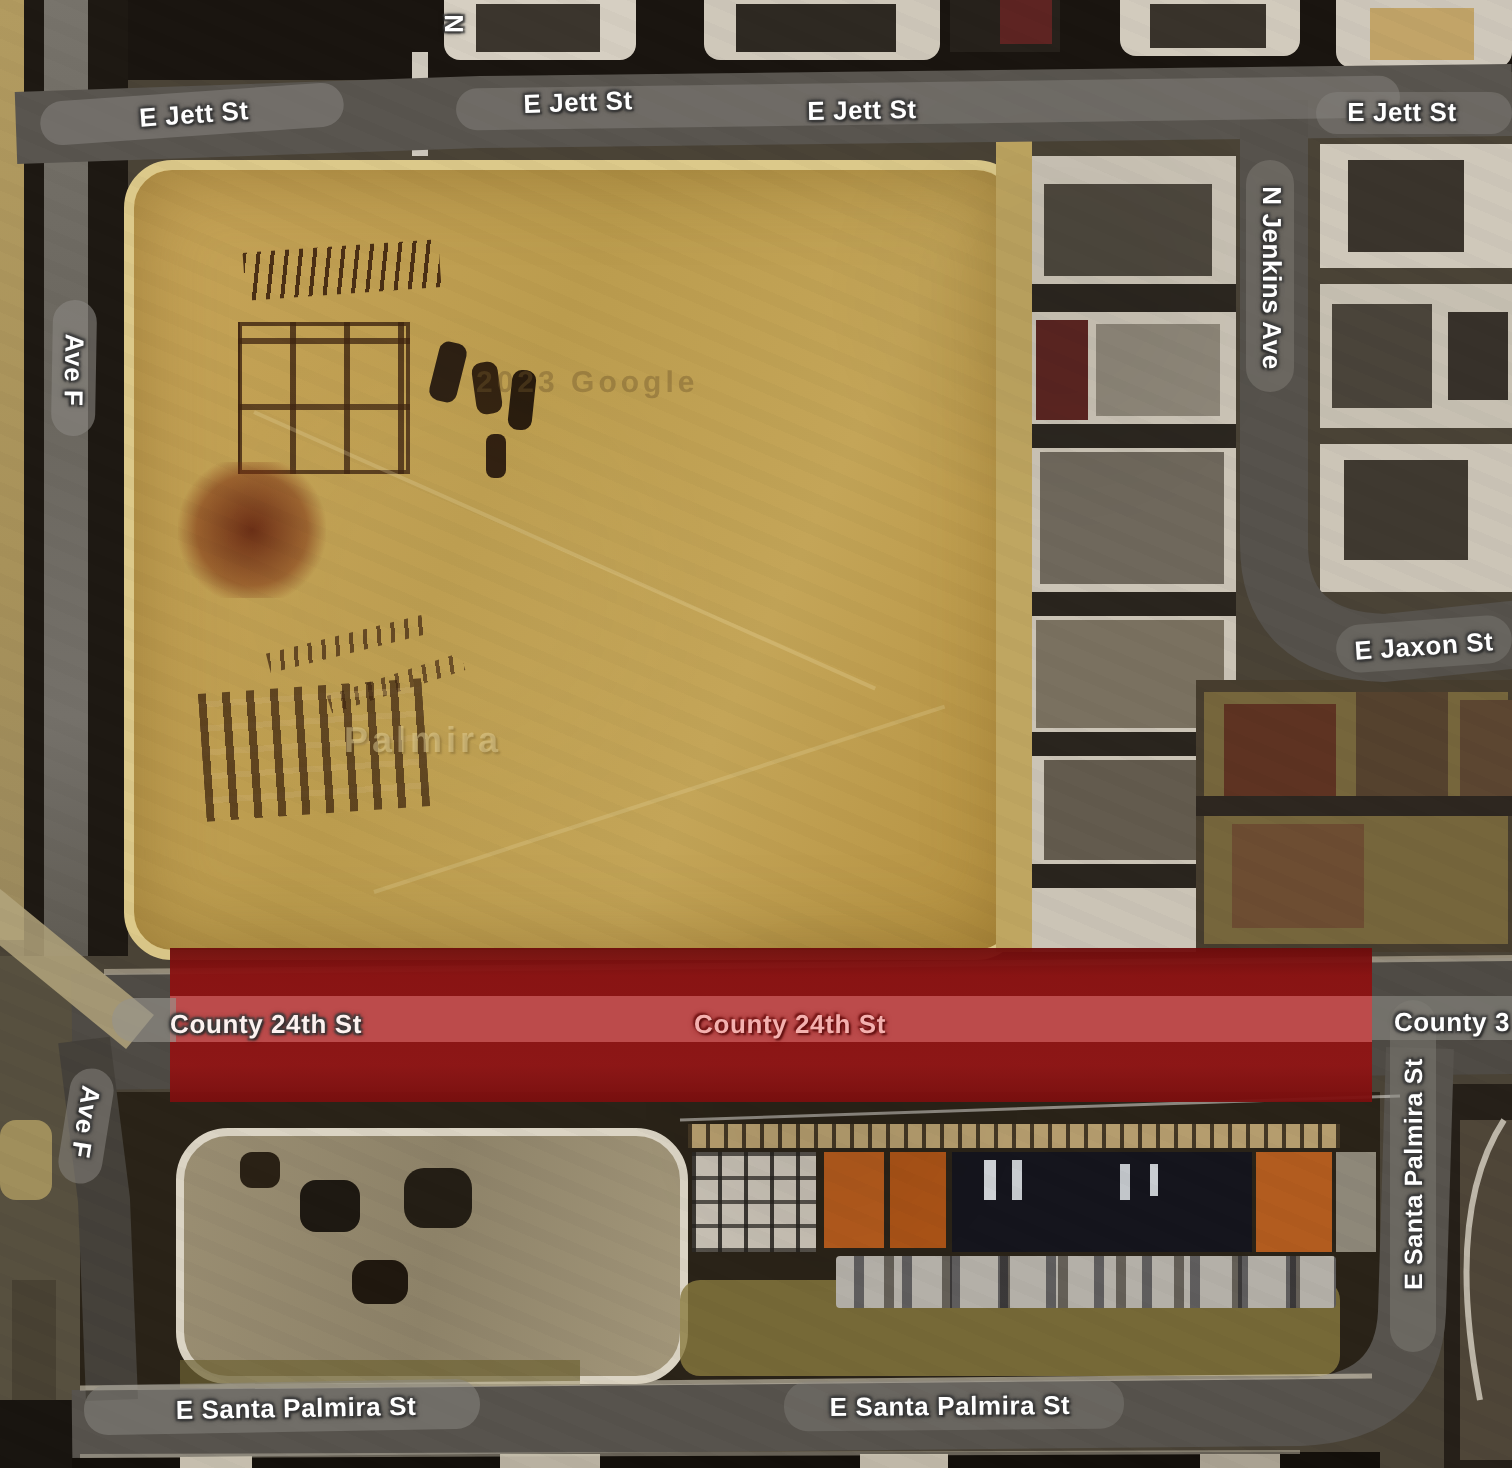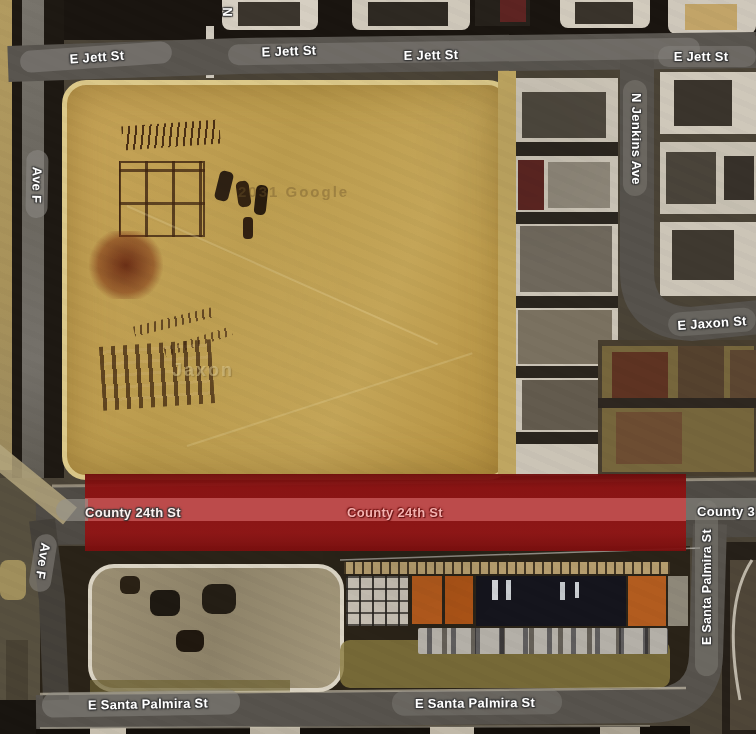--- a/index.html
+++ b/index.html
@@ -80,22 +80,22 @@
     <div class="blk" style="left:188px;top:100px;width:12px;height:30px;background:#271a0c;border-radius:5px;transform:rotate(6deg);"></div>
     <div class="blk" style="left:176px;top:132px;width:10px;height:22px;background:#2e1d0e;border-radius:4px;"></div>
     <div class="blk" style="left:22px;top:146px;width:74px;height:68px;background:radial-gradient(circle,rgba(92,26,10,.85),rgba(122,46,16,.55) 55%,transparent 75%);"></div>
     <div class="blk hatch" style="left:66px;top:232px;width:80px;height:10px;transform:rotate(-14deg);opacity:.8;"></div>
     <div class="blk hatch" style="left:96px;top:252px;width:70px;height:9px;transform:rotate(-18deg);opacity:.75;"></div>
     <div class="blk stacks" style="left:34px;top:258px;width:112px;height:64px;transform:rotate(-4deg);"></div>
     <div class="blk" style="left:60px;top:120px;width:340px;height:2px;background:rgba(238,222,172,.25);transform:rotate(24deg);transform-origin:left;"></div>
     <div class="blk" style="left:120px;top:360px;width:300px;height:2px;background:rgba(238,222,172,.22);transform:rotate(-18deg);transform-origin:left;"></div>
   </div>
 
-  <div class="wm" style="left:238px;top:183px;font-size:15px;color:rgba(110,86,42,.4);">2031 Google</div>
-  <div class="wm" style="left:172px;top:360px;font-size:18px;color:rgba(226,207,152,.5);text-shadow:1px 1px 1px rgba(90,70,30,.3);">Jaxon</div>
+  <div class="wm" style="left:238px;top:183px;font-size:15px;color:rgba(110,86,42,.4);">2023 Google</div>
+  <div class="wm" style="left:172px;top:360px;font-size:18px;color:rgba(226,207,152,.5);text-shadow:1px 1px 1px rgba(90,70,30,.3);">Palmira</div>
 
   <div class="blk" style="left:498px;top:36px;width:258px;height:440px;background:#4a4336;"></div>
   <div class="blk" style="left:498px;top:66px;width:18px;height:410px;background:#bfa661;"></div>
   <div class="blk" style="left:516px;top:78px;width:102px;height:398px;background:#cbc4b6;"></div>
   <div class="blk" style="left:522px;top:92px;width:84px;height:46px;background:#4e483e;"></div>
   <div class="blk" style="left:516px;top:142px;width:102px;height:14px;background:#2c2720;"></div>
   <div class="blk" style="left:518px;top:160px;width:26px;height:50px;background:#5c2622;"></div>
   <div class="blk" style="left:548px;top:162px;width:62px;height:46px;background:#8e8779;"></div>
   <div class="blk" style="left:516px;top:212px;width:102px;height:12px;background:#2c2720;"></div>
   <div class="blk" style="left:520px;top:226px;width:92px;height:66px;background:#6f685c;"></div>

